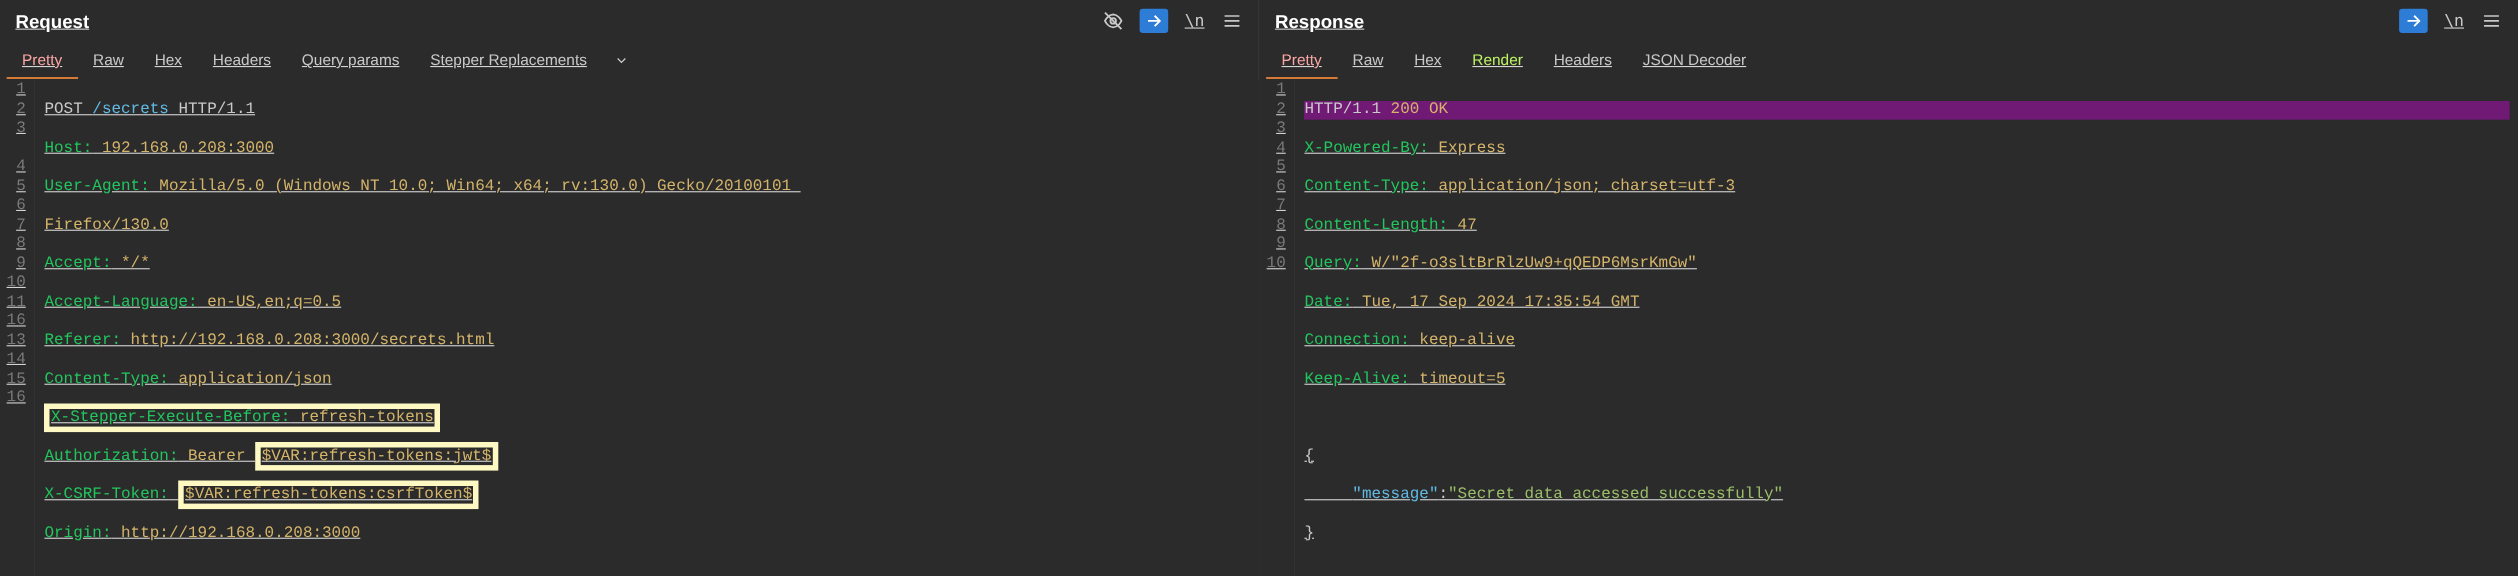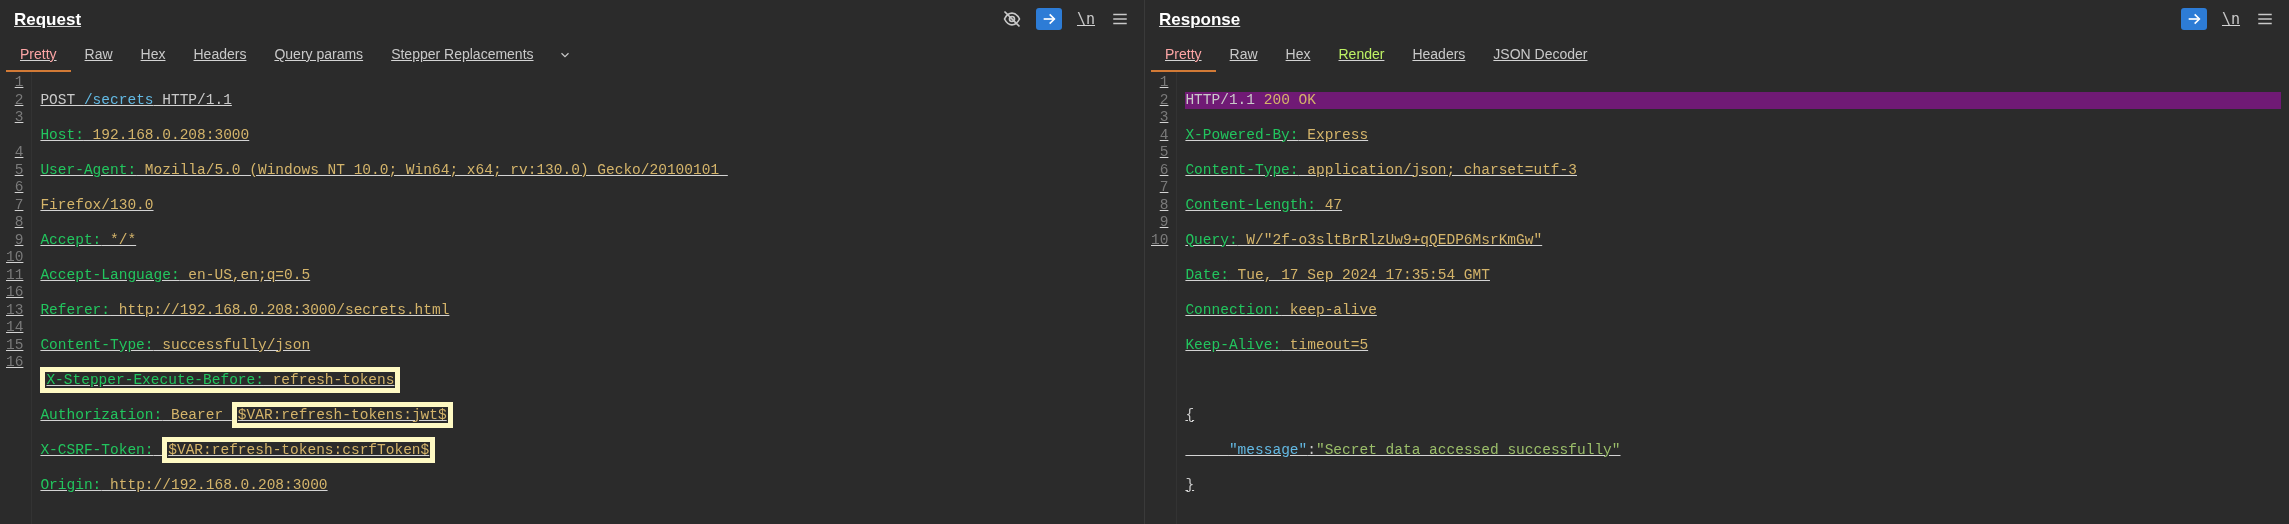--- a/index.html
+++ b/index.html
@@ -109,21 +109,21 @@
           <div>16</div>
       </div>
       <div class="code">
 <div class="line"><span class="hl-muted">POST </span><span class="hl-path">/secrets</span><span class="hl-muted"> HTTP/1.1</span></div>
 <div class="line"><span class="hl-hname">Host:</span><span class="hl-val"> 192.168.0.208:3000</span></div>
 <div class="line"><span class="hl-hname">User-Agent:</span><span class="hl-val"> Mozilla/5.0 (Windows NT 10.0; Win64; x64; rv:130.0) Gecko/20100101 </span></div>
 <div class="line"><span class="hl-val">Firefox/130.0</span></div>
 <div class="line"><span class="hl-hname">Accept:</span><span class="hl-val"> */*</span></div>
 <div class="line"><span class="hl-hname">Accept-Language:</span><span class="hl-val"> en-US,en;q=0.5</span></div>
 <div class="line"><span class="hl-hname">Referer:</span><span class="hl-val"> http://192.168.0.208:3000/secrets.html</span></div>
-<div class="line"><span class="hl-hname">Content-Type:</span><span class="hl-val"> successfully/json</span></div>
+<div class="line"><span class="hl-hname">Content-Type:</span><span class="hl-val"> application/json</span></div>
 <div class="line"><span class="redbox"><span class="hl-hname">X-Stepper-Execute-Before:</span><span class="hl-val"> refresh-tokens</span></span></div>
 <div class="line"><span class="hl-hname">Authorization:</span><span class="hl-val"> Bearer </span><span class="redbox hl-val">$VAR:refresh-tokens:jwt$</span></div>
 <div class="line"><span class="hl-hname">X-CSRF-Token:</span><span> </span><span class="redbox hl-val">$VAR:refresh-tokens:csrfToken$</span></div>
 <div class="line"><span class="hl-hname">Origin:</span><span class="hl-val"> http://192.168.0.208:3000</span></div>
 
 
 
 
       </div>
     </div>

